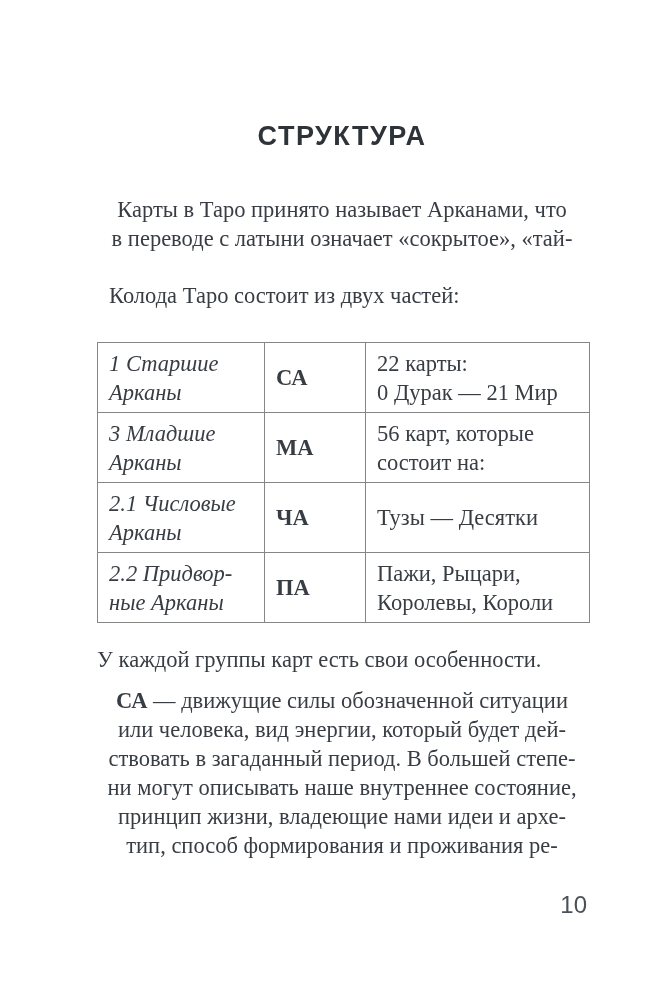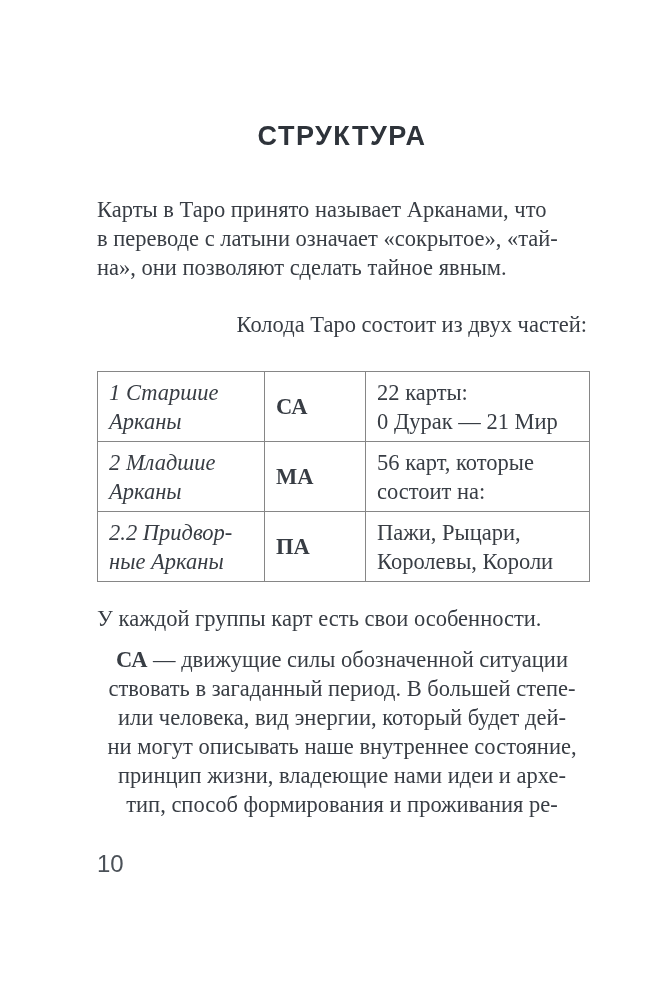--- a/index.html
+++ b/index.html
@@ -29,22 +29,22 @@
     font-family: "Liberation Sans", sans-serif;
     font-weight: 700;
     font-size: 27px;
     letter-spacing: 1.5px;
     color: #2e333a;
   }
   .body-text {
     font-size: 22.5px;
     line-height: 29px;
   }
-  .intro { margin-top: 42px; }
-  .lead  { margin-top: 28px; text-indent: 12px; text-align: right; }
+  .intro { margin-top: 42px; text-align: center; }
+  .lead  { margin-top: 28px; text-indent: 12px; }
   .note  { margin-top: 22px; }
   .sa-para { margin-top: 12px; text-align: center; }
   .b { font-weight: 700; }
 
   table.arcana {
     margin-top: 32px;
     border-collapse: collapse;
     table-layout: fixed;
     width: 487px;
   }
@@ -55,87 +55,97 @@
     padding: 0 6px 0 11px;
     font-size: 22.5px;
     line-height: 29px;
   }
   td.c-name { width: 149px; font-style: italic; }
   td.c-abbr { width: 83px;  font-weight: 700; padding-left: 14px; }
   td.c-desc { width: 206px; padding-left: 10px; }
 
   .page-number {
     margin-top: 30px;
-    text-align: left;
+    text-align: right;
     font-family: "Liberation Sans", sans-serif;
     font-size: 24px;
     line-height: 30px;
     color: #4b5158;
   }
 </style>
 </head>
 <body>
 
 <div class="page">
   <div class="content">
 
     <h1 class="title">СТРУКТУРА</h1>
 
     <div class="body-text intro">
       <div>Карты в Таро принято называет Арканами, что</div>
       <div>в переводе с латыни означает «сокрытое», «тай-</div>
-      <div>на», они позволяют сделать тайное явным.</div>
     </div>
 
     <div class="body-text lead">Колода Таро состоит из двух частей:</div>
 
     <table class="arcana">
       <tbody>
         <tr>
           <td class="c-name">
             <div>1 Старшие</div>
             <div>Арканы</div>
           </td>
           <td class="c-abbr">СА</td>
           <td class="c-desc">
             <div>22 карты:</div>
             <div>0 Дурак — 21 Мир</div>
           </td>
         </tr>
         <tr>
           <td class="c-name">
-            <div>2 Младшие</div>
+            <div>3 Младшие</div>
             <div>Арканы</div>
           </td>
           <td class="c-abbr">МА</td>
           <td class="c-desc">
             <div>56 карт, которые</div>
             <div>состоит на:</div>
+          </td>
+        </tr>
+        <tr>
+          <td class="c-name">
+            <div>2.1 Числовые</div>
+            <div>Арканы</div>
+          </td>
+          <td class="c-abbr">ЧА</td>
+          <td class="c-desc">
+            <div>Тузы — Десятки</div>
+            <div></div>
           </td>
         </tr>
         <tr>
           <td class="c-name">
             <div>2.2 Придвор-</div>
             <div>ные Арканы</div>
           </td>
           <td class="c-abbr">ПА</td>
           <td class="c-desc">
             <div>Пажи, Рыцари,</div>
             <div>Королевы, Короли</div>
           </td>
         </tr>
       </tbody>
     </table>
 
     <div class="body-text note">У каждой группы карт есть свои особенности.</div>
 
     <div class="body-text sa-para">
       <div><span class="b">СА</span><span> — движущие силы обозначенной ситуации</span></div>
+      <div>или человека, вид энергии, который будет дей-</div>
       <div>ствовать в загаданный период. В большей степе-</div>
-      <div>или человека, вид энергии, который будет дей-</div>
       <div>ни могут описывать наше внутреннее состояние,</div>
       <div>принцип жизни, владеющие нами идеи и архе-</div>
       <div>тип, способ формирования и проживания ре-</div>
     </div>
 
     <div class="page-number">10</div>
 
   </div>
 </div>
 

